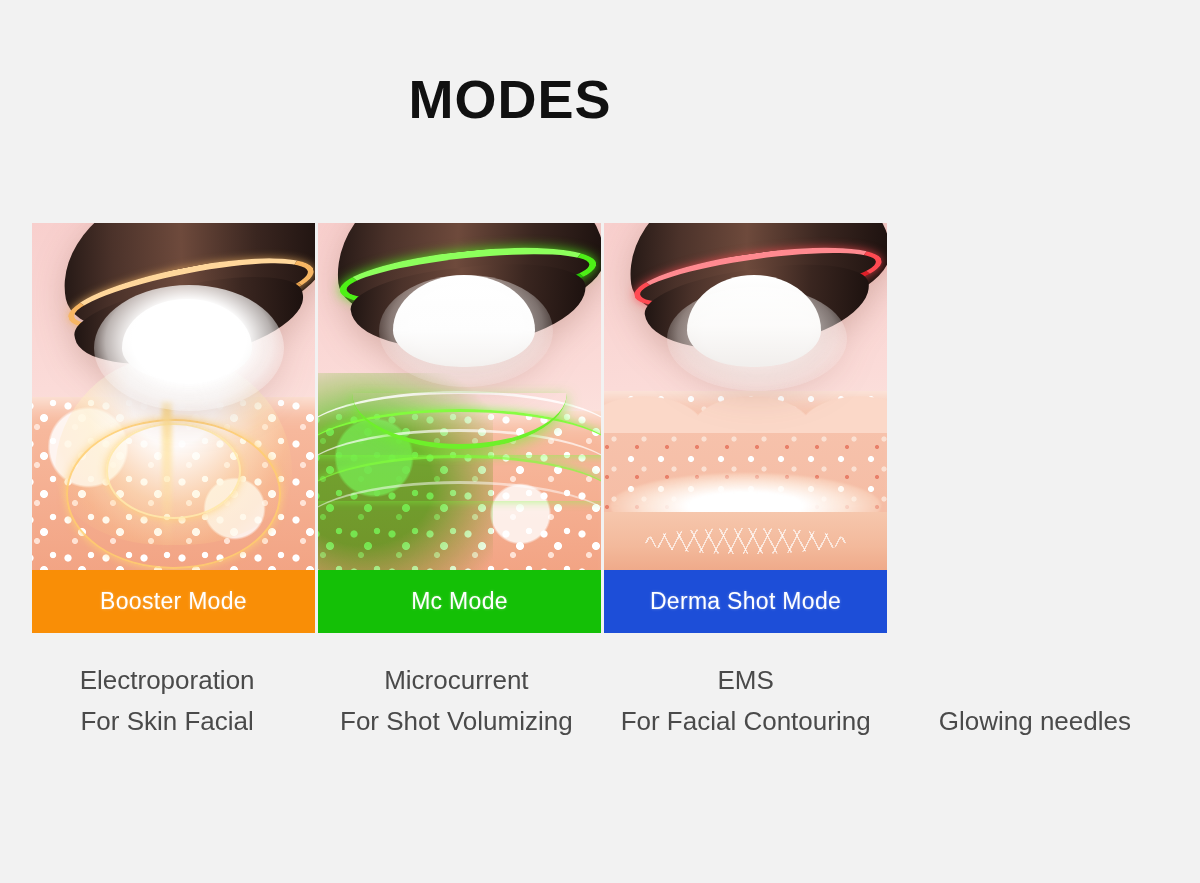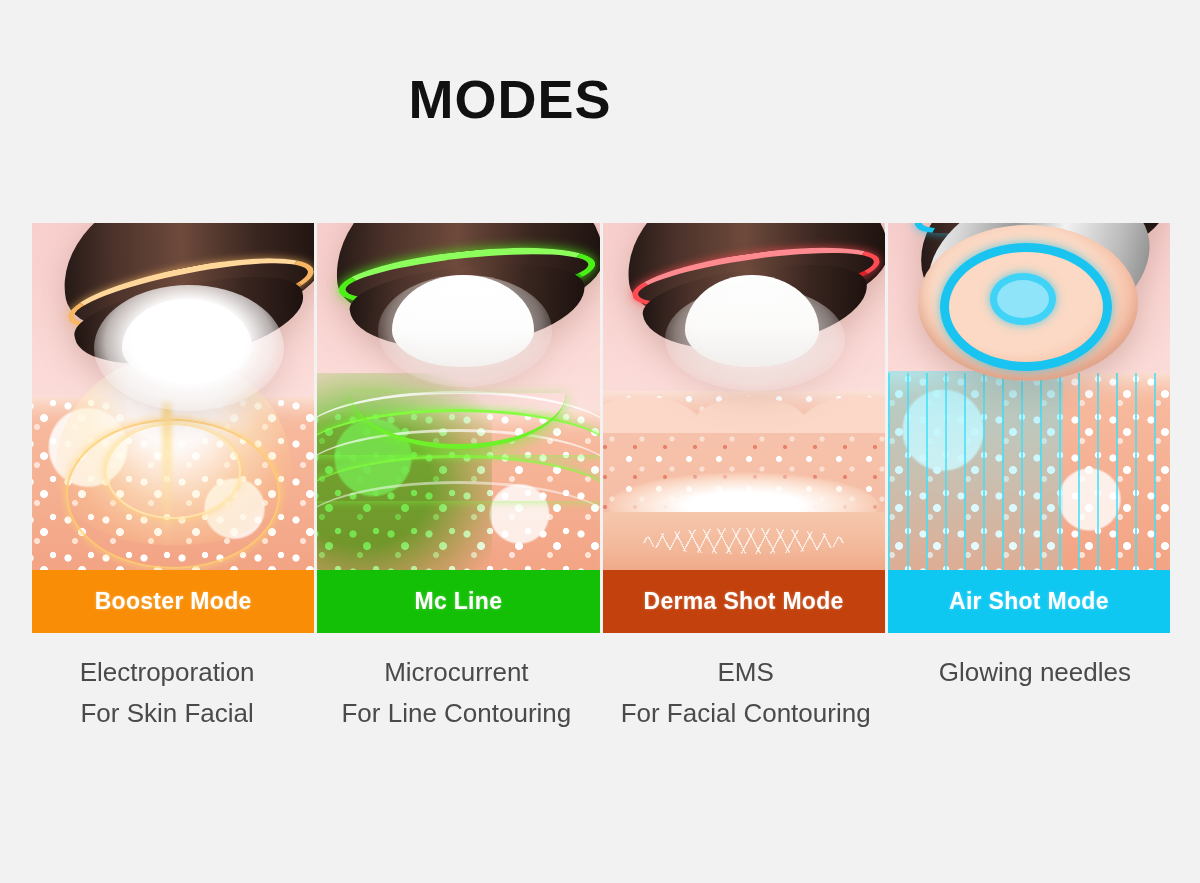--- a/index.html
+++ b/index.html
@@ -161,29 +161,29 @@
     position:absolute; border-radius:50%;
     border:9px solid #19c4f0;
     box-shadow:0 0 10px rgba(25,196,240,.7);
   }
 
   
   .mode-label {
     flex:0 0 63px; height:63px;
     display:flex; align-items:center; justify-content:center;
     color:#ffffff;
-    font-size:23px; font-weight:bold;
+    font-size:23px; font-weight:normal;
     letter-spacing:.3px;
     text-shadow:0 0 3px rgba(255,255,255,.35);
   }
 
   .captions {
     position:absolute; left:32px; top:652px;
     width:1138px; height:90px;
-    display:flex; gap:19px;
+    display:flex; gap:19px;align-items:flex-end;
   }
   .caption {
     width:283px;
     text-align:center;
     color:#4a4a4a;
     font-size:26px;
     line-height:41px;
   }
   .caption .cap-line { display:block; white-space:nowrap; }
 </style>
@@ -244,21 +244,21 @@
                       transform:rotate(-6deg);
                       box-shadow:0 0 12px rgba(77,240,22,.85);"></div>
           <div class="dev-body" style="left:16px;top:102px;width:236px;height:80px;
                       border-radius:46% 46% 50% 50%/38% 38% 62% 62%;
                       transform:rotate(-6deg);"></div>
           <div class="dev-cup" style="left:58px;top:110px;width:142px;height:92px;
                       background:linear-gradient(180deg,#ffffff 0%,#fbfbfb 60%,#e7e2de 100%);"></div>
           <div class="dev-tip-glow" style="left:44px;top:110px;width:174px;height:112px;opacity:.55;"></div>
         </div>
       </div>
-      <div class="mode-label" style="background:#14c006;">Mc Line</div>
+      <div class="mode-label" style="background:#14c006;">Mc Mode</div>
     </div>
 
     <div class="mode-card c3">
       <div class="mode-figure">
         <div class="sky"></div>
         <div class="tissue" style="background-image:
                radial-gradient(circle at 8px 8px,#ffffff 0 2.6px,rgba(255,255,255,0) 3.4px),
                radial-gradient(circle at 21px 18px,#fbe0d2 0 2.2px,rgba(255,255,255,0) 3px),
                radial-gradient(circle at 14px 26px,#e8806a 0 1.6px,rgba(255,255,255,0) 2.4px),
                linear-gradient(0deg,#f4b9a0,#f7c4ae);
@@ -277,59 +277,34 @@
                       transform:rotate(-8deg);
                       box-shadow:0 0 10px rgba(255,74,82,.75);"></div>
           <div class="dev-body" style="left:18px;top:100px;width:226px;height:78px;
                       border-radius:46% 46% 50% 50%/38% 38% 62% 62%;
                       transform:rotate(-8deg);"></div>
           <div class="dev-cup" style="left:60px;top:106px;width:134px;height:92px;
                       background:linear-gradient(180deg,#ffffff 0%,#f7f5f3 55%,#ddd6d1 100%);"></div>
           <div class="dev-tip-glow" style="left:40px;top:118px;width:180px;height:104px;opacity:.6;"></div>
         </div>
       </div>
-      <div class="mode-label" style="background:#c2410c;">Derma Shot Mode</div>
-    </div>
-
-    <div class="mode-card c4">
-      <div class="mode-figure">
-        <div class="sky"></div>
-        <div class="tissue"></div>
-        <div class="needle-wash"></div>
-        <div class="needles"></div>
-        <div class="device" style="left:-2%;top:-64px;width:296px;height:252px;">
-          <div class="dev-body" style="left:30px;top:0;width:250px;height:120px;
-                      border-radius:48% 52% 50% 50%/70% 70% 30% 30%;
-                      transform:rotate(-16deg);"></div>
-          <div class="dev-ring" style="left:28px;top:4px;width:252px;height:54px;
-                      border:7px solid #19c4f0;border-bottom-color:transparent;
-                      transform:rotate(-16deg);
-                      box-shadow:0 0 10px rgba(25,196,240,.7);"></div>
-          <div class="chrome-head" style="left:44px;top:30px;width:226px;height:150px;transform:rotate(-16deg);"></div>
-          <div class="dev-ring" style="left:36px;top:66px;width:220px;height:156px;
-                      background:radial-gradient(ellipse at 45% 40%,#fbd9c4 0 48%,#f6bfa6 70%,#e8a98e 100%);
-                      box-shadow:inset 0 -8px 14px rgba(180,110,80,.35);"></div>
-          <div class="ring-cyan" style="left:58px;top:84px;width:172px;height:128px;"></div>
-          <div class="ring-cyan" style="left:108px;top:114px;width:66px;height:52px;border-width:7px;
-                      border-color:#3fd3f7;background:#8fe4fa;"></div>
-        </div>
-      </div>
-      <div class="mode-label" style="background:#0fc8f2;">Air Shot Mode</div>
-    </div>
+      <div class="mode-label" style="background:#1d4ed8;">Derma Shot Mode</div>
+    </div>
+
 
   </div>
 
   <div class="captions">
     <div class="caption">
       <span class="cap-line">Electroporation</span>
       <span class="cap-line">For Skin Facial</span>
     </div>
     <div class="caption">
       <span class="cap-line">Microcurrent</span>
-      <span class="cap-line">For Line Contouring</span>
+      <span class="cap-line">For Shot Volumizing</span>
     </div>
     <div class="caption">
       <span class="cap-line">EMS</span>
       <span class="cap-line">For Facial Contouring</span>
     </div>
     <div class="caption">
       <span class="cap-line">Glowing needles</span>
     </div>
   </div>
 

